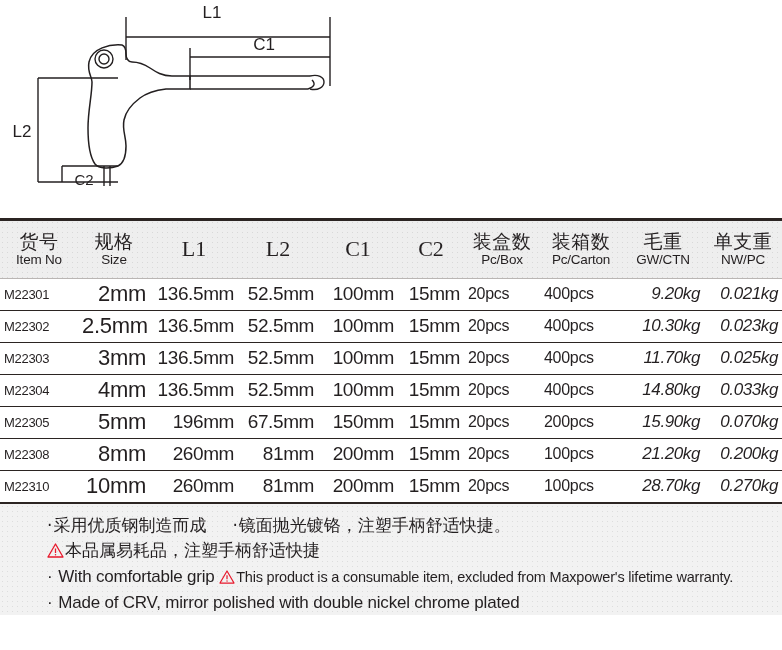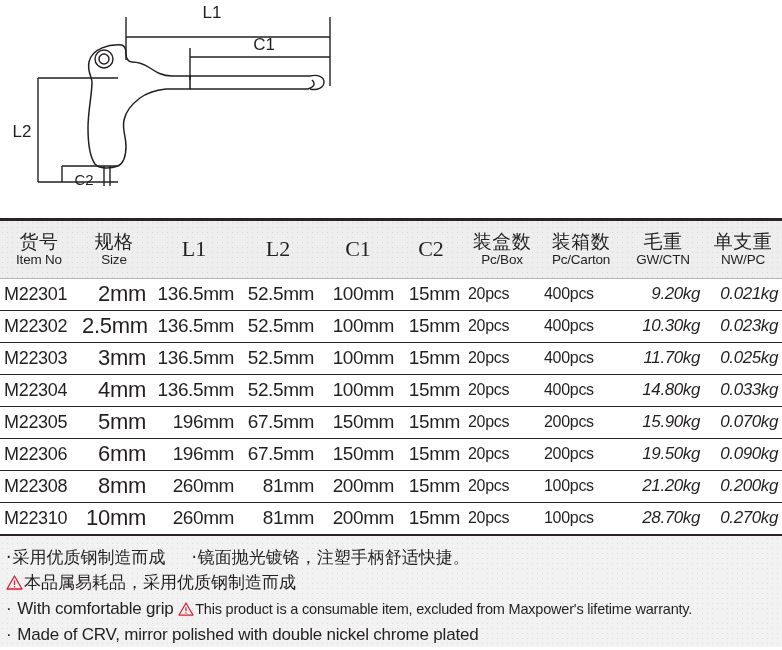--- a/index.html
+++ b/index.html
@@ -91,21 +91,21 @@
 
   table.spec tbody td {
     border-bottom: 1.6px solid #2b2422;
     padding: 2px 4px 3px 4px;
     height: 28px;
     box-sizing: border-box;
     white-space: nowrap;
     color: #231f20;
   }
   td.item-no {
-    font-size: 18px;
+    font-size: 13px;
     text-align: left;
     padding-left: 5px;
     letter-spacing: -0.3px;
   }
   td.size {
     font-size: 22px;
     text-align: right;
     padding-right: 6px;
     color: #3a3436;
     letter-spacing: -0.3px;
@@ -141,20 +141,21 @@
     width: 782px;
     padding-top: 9px;
     background-color: #f2f2f2;
     background-image: radial-gradient(#dddddd 0.7px, transparent 0.8px);
     background-size: 5px 5px;
   }
   .note-line {
     padding: 0 4px 0 6px;
     white-space: nowrap;
     color: #231f20;
+    margin-left: 41px;
   }
   .note-cn {
     font-size: 17px;
     line-height: 25px;
     font-family: "DejaVu Sans", "Liberation Sans", sans-serif;
   }
   .note-en {
     font-size: 17px;
     line-height: 24px;
     letter-spacing: -0.2px;
@@ -342,32 +343,20 @@
           <td class="dim">196mm</td>
           <td class="dim">67.5mm</td>
           <td class="dim">150mm</td>
           <td class="dim">15mm</td>
           <td class="pack">20pcs</td>
           <td class="pack">200pcs</td>
           <td class="weight">15.90kg</td>
           <td class="weight">0.070kg</td>
         </tr>
         <tr>
-          <td class="item-no">M22306</td>
-          <td class="size">6mm</td>
-          <td class="dim">196mm</td>
-          <td class="dim">67.5mm</td>
-          <td class="dim">150mm</td>
-          <td class="dim">15mm</td>
-          <td class="pack">20pcs</td>
-          <td class="pack">200pcs</td>
-          <td class="weight">19.50kg</td>
-          <td class="weight">0.090kg</td>
-        </tr>
-        <tr>
           <td class="item-no">M22308</td>
           <td class="size">8mm</td>
           <td class="dim">260mm</td>
           <td class="dim">81mm</td>
           <td class="dim">200mm</td>
           <td class="dim">15mm</td>
           <td class="pack">20pcs</td>
           <td class="pack">100pcs</td>
           <td class="weight">21.20kg</td>
           <td class="weight">0.200kg</td>
@@ -394,21 +383,21 @@
     <span class="bullet">·</span><span>采用优质钢制造而成</span><span class="gap-inline"></span><span class="bullet">·</span><span>镜面抛光镀铬，注塑手柄舒适快捷。</span>
   </div>
 
   <div class="note-line note-cn">
     <span class="warn-tri">
       <svg width="17" height="15" viewBox="0 0 17 15">
         <path d="M8.5 1 L16 14 L1 14 Z" fill="none" stroke="#e8192c" stroke-width="1.3" stroke-linejoin="round"></path>
         <line x1="8.5" y1="5.5" x2="8.5" y2="10" stroke="#e8192c" stroke-width="1.3"></line>
         <circle cx="8.5" cy="11.8" r="0.75" fill="#e8192c"></circle>
       </svg>
-    </span><span>本品属易耗品，采用优质钢制造而成</span>
+    </span><span>本品属易耗品，注塑手柄舒适快捷</span>
   </div>
 
   <div class="note-line note-en">
     <span class="bullet">·</span>
     <span>With comfortable grip</span>
     <span class="warn-tri">
       <svg width="16" height="14" viewBox="0 0 17 15">
         <path d="M8.5 1 L16 14 L1 14 Z" fill="none" stroke="#e8192c" stroke-width="1.3" stroke-linejoin="round"></path>
         <line x1="8.5" y1="5.5" x2="8.5" y2="10" stroke="#e8192c" stroke-width="1.3"></line>
         <circle cx="8.5" cy="11.8" r="0.75" fill="#e8192c"></circle>

